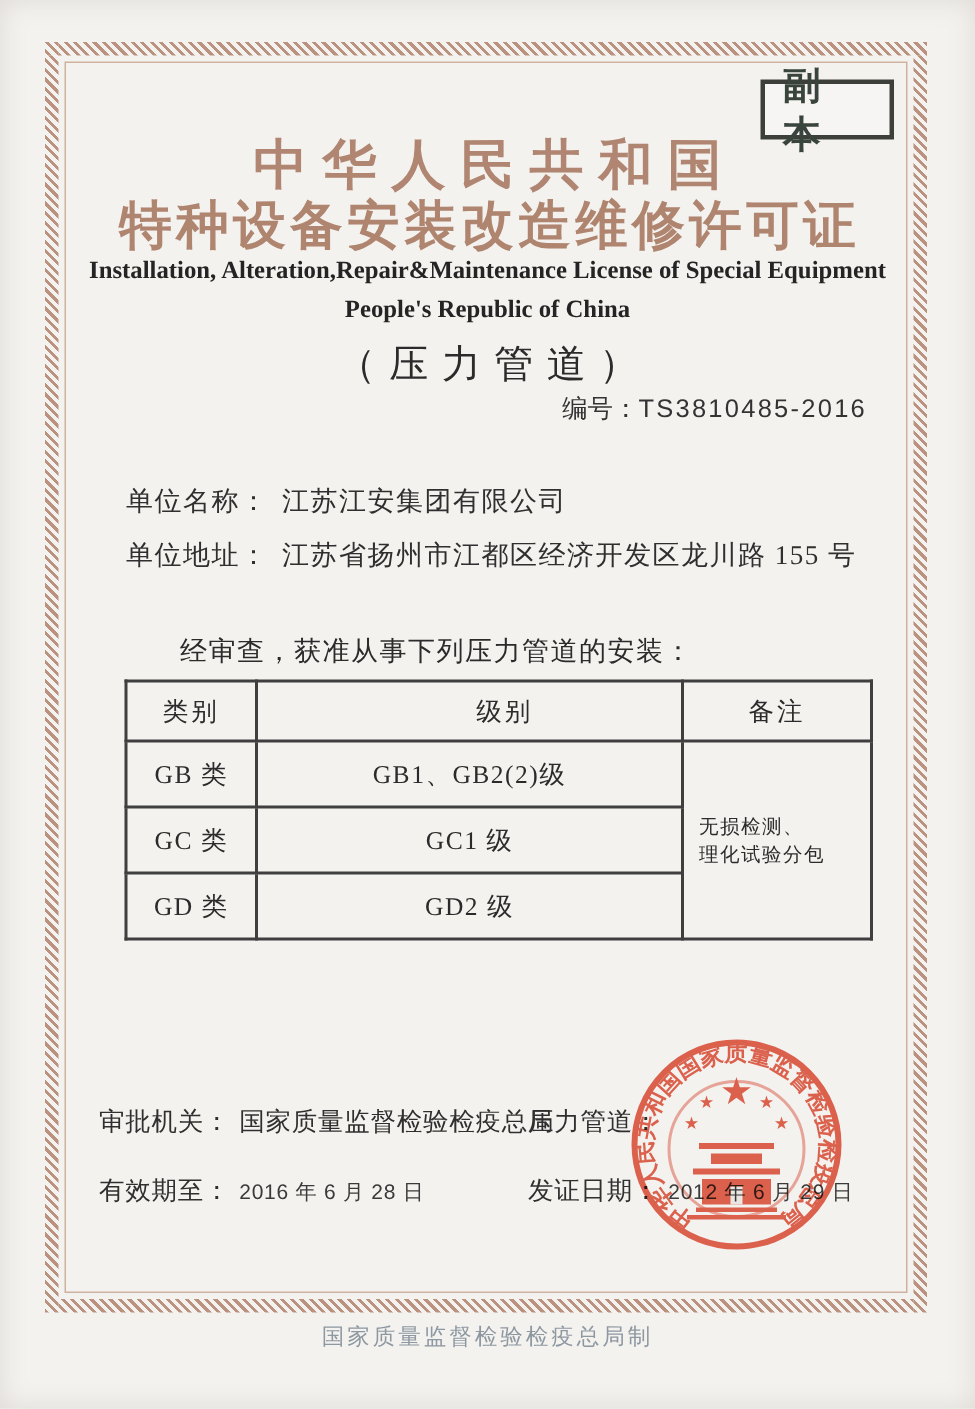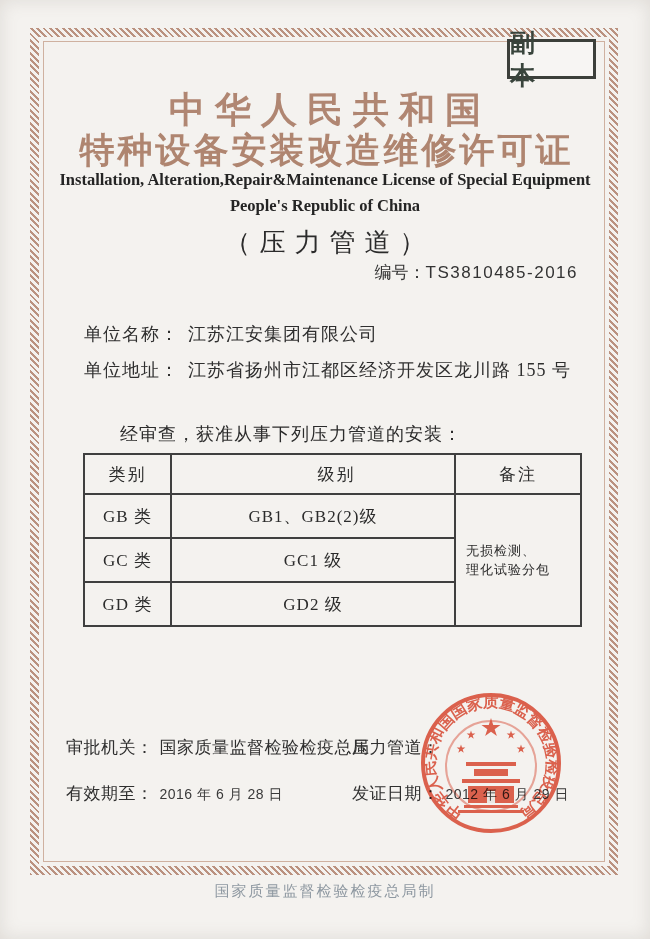--- a/index.html
+++ b/index.html
@@ -17,25 +17,25 @@
   .frame {
     position:absolute; left:30px; top:28px; right:32px; bottom:64px;
     border:9px solid transparent;
     border-image:repeating-linear-gradient(45deg,#bb9280 0 2px,rgba(187,146,128,0) 2px 4.5px) 9;
   }
   .frame-inner {
     position:absolute; left:43px; top:41px; right:45px; bottom:77px;
     border:1px solid #cfb1a0;
   }
   .copy-badge {
-    position:absolute; left:507px; top:39px; width:89px; height:40px;
+    position:absolute; left:507px; top:53px; width:89px; height:40px;
     border:3px solid #3c3f3a; display:flex; align-items:center; justify-content:center;
     font-family:"Liberation Sans","DejaVu Sans",sans-serif;
     font-weight:bold; font-size:25px; color:#39443c; letter-spacing:12px;
-    background:rgba(255,255,255,.25);
+    padding-left:12px; background:rgba(255,255,255,.25);
   }
   .title-cn {
     position:absolute; left:0; top:86px; width:100%;
     text-align:center; font-weight:bold; color:#b08672;
     font-size:36px; letter-spacing:10px; padding-left:10px;
     font-family:"Liberation Sans","DejaVu Sans",sans-serif;
   }
   .title-license {
     position:absolute; left:0; top:127px; width:100%;
     text-align:center; font-weight:bold; color:#af8570;

